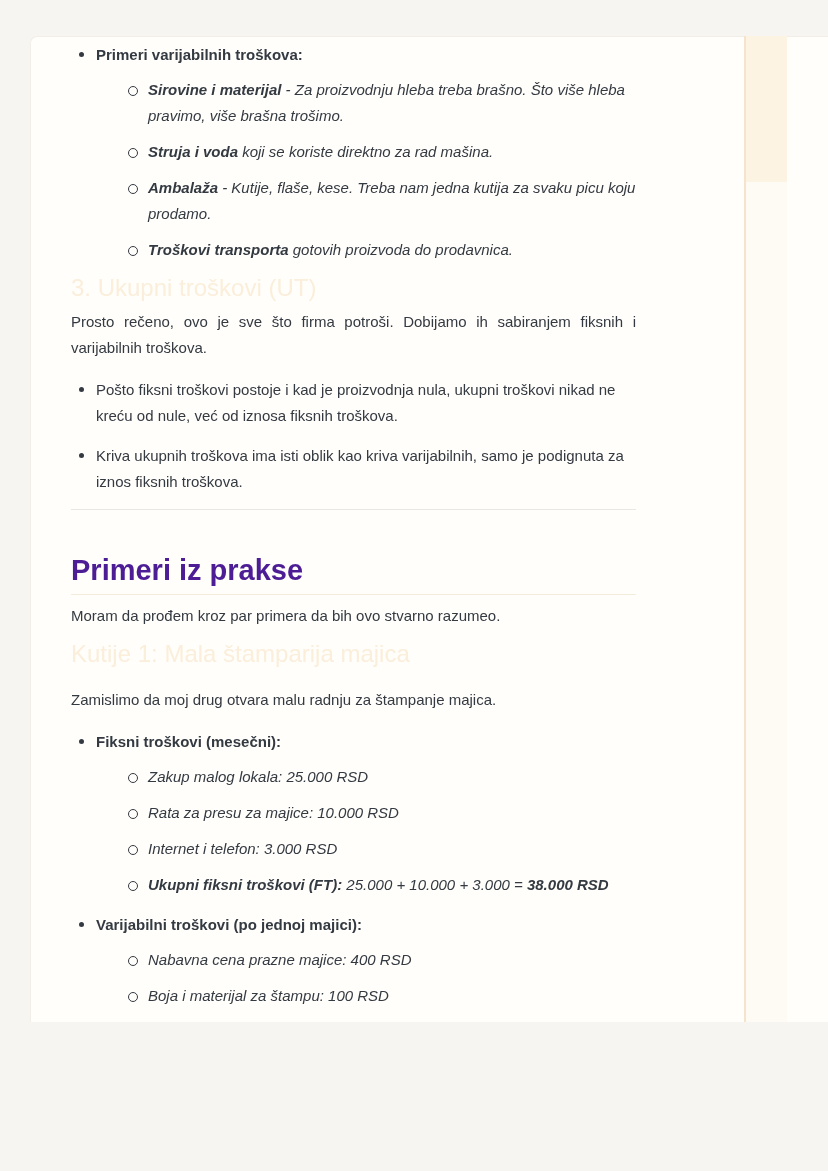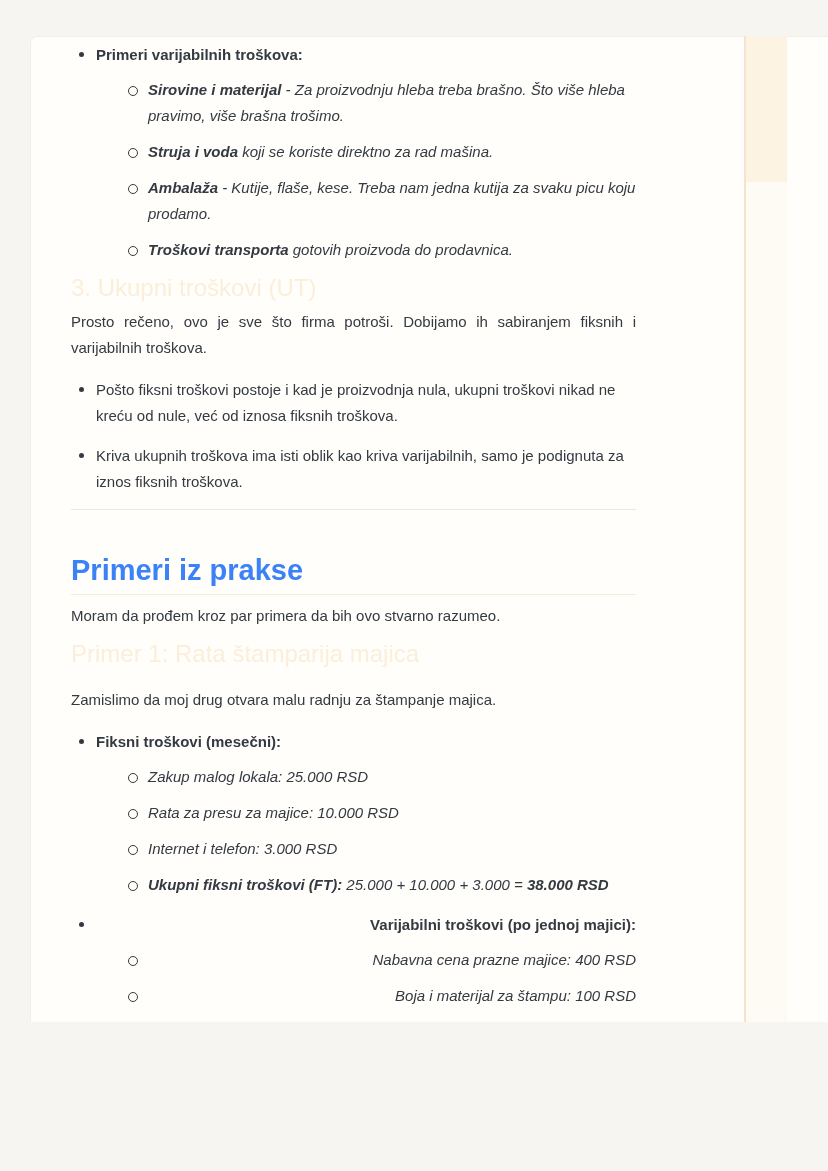--- a/index.html
+++ b/index.html
@@ -61,21 +61,21 @@
     font-size: 24px;
     line-height: 26px;
     font-weight: 400;
     color: #fbeeda;
     margin-top: 12px;
   }
   .h-big {
     font-size: 29px;
     line-height: 36px;
     font-weight: 700;
-    color: #3b82f6;
+    color: #4c1d95;
     margin-top: 42px;
   }
   .rule-gray {
     border: 0;
     border-top: 1px solid #e9e8e3;
     margin-top: 14px;
   }
   .rule-peach {
     border: 0;
     border-top: 1px solid #f4ecdb;
@@ -107,21 +107,21 @@
   .li2::before {
     content: "";
     position: absolute;
     left: 5px; top: 9px;
     width: 8px; height: 8px;
     border: 1.5px solid #343a41;
     border-radius: 50%;
     background: transparent;
   }
   .li2 + .li2 { margin-top: 10px; }
-  .sub-gap { margin-top: 18px; text-align: right; }
+  .sub-gap { margin-top: 18px; }
   .footer-note {
     position: absolute;
     left: 662px;
     top: 1101px;
     font-size: 10.5px;
     line-height: 13px;
     color: #b3b1ae;
     letter-spacing: 0.2px;
     z-index: 3;
   }
@@ -152,21 +152,21 @@
         <div class="li1">Pošto fiksni troškovi postoje i kad je proizvodnja nula, ukupni troškovi nikad ne kreću od nule, već od iznosa fiksnih troškova.</div>
         <div class="li1">Kriva ukupnih troškova ima isti oblik kao kriva varijabilnih, samo je podignuta za iznos fiksnih troškova.</div>
       </div>
 
       <hr class="rule-gray">
 
       <div class="h-big">Primeri iz prakse</div>
       <hr class="rule-peach">
       <div class="para">Moram da prođem kroz par primera da bih ovo stvarno razumeo.</div>
 
-      <div class="h-light">Primer 1: Rata štamparija majica</div>
+      <div class="h-light">Kutije 1: Mala štamparija majica</div>
       <div class="para" style="margin-top:20px;">Zamislimo da moj drug otvara malu radnju za štampanje majica.</div>
 
       <div class="list">
         <div class="li1">
           <b>Fiksni troškovi (mesečni):</b>
           <div class="sublist">
             <div class="li2">Zakup malog lokala: 25.000 RSD</div>
             <div class="li2">Rata za presu za majice: 10.000 RSD</div>
             <div class="li2">Internet i telefon: 3.000 RSD</div>
             <div class="li2"><b>Ukupni fiksni troškovi (FT):</b><span> 25.000 + 10.000 + 3.000 = </span><b>38.000 RSD</b></div>

